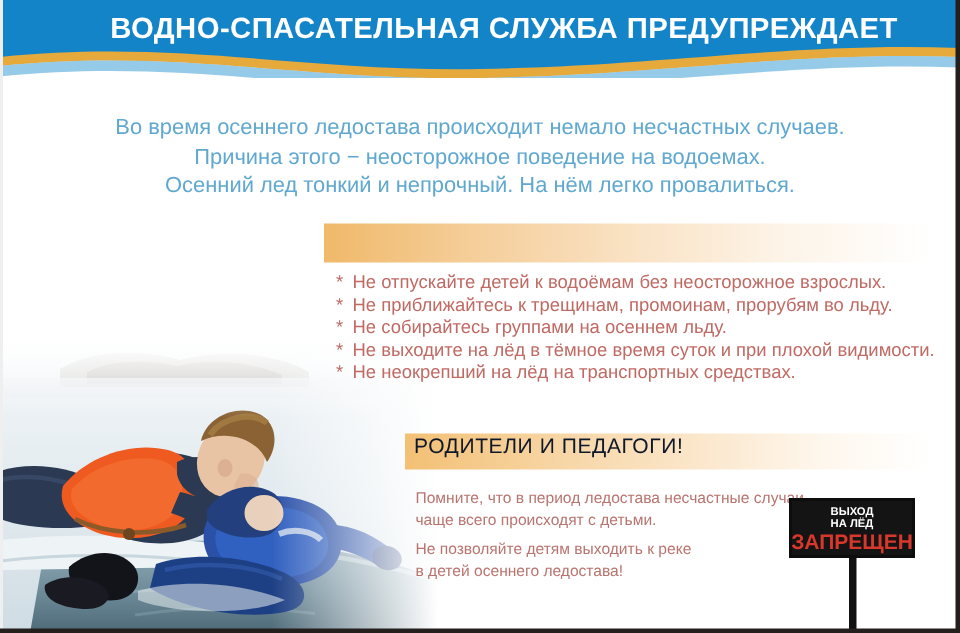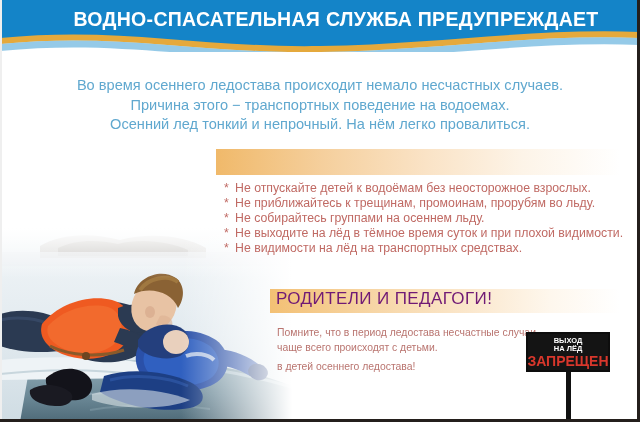--- a/index.html
+++ b/index.html
@@ -131,22 +131,22 @@
     position: absolute;
     left: 270px; top: 289px;
     width: 350px;
     height: 24px;
     background: linear-gradient(to right, #f3c074 0%, #f7d6a6 30%, #fbe8ce 58%, #fef7ed 80%, #ffffff 100%);
     z-index: 6;
   }
   .parents-title {
     position: absolute;
     left: 276px; top: 289px;
-    color: #701a75;
-    font-size: 17px;
+    color: #0f172a;
+    font-size: 14px;
     font-weight: normal;
     letter-spacing: 0.4px;
     font-family: "Liberation Sans", sans-serif;
     white-space: nowrap;
     z-index: 7;
   }
 
   
   .parents-text {
     position: absolute;
@@ -181,21 +181,21 @@
       <rect x="0" y="0" width="640" height="40" fill="#1484c8"></rect>
       <path d="M0,40 C120,28 200,50 320,48 C440,46 530,30 640,34 L640,56 L0,56 Z" fill="#ffffff"></path>
       <path d="M0,38 C120,26 200,48 320,46 C440,44 530,28 640,32 L640,38 C530,34 440,50 320,52 C200,54 120,32 0,44 Z" fill="#e5a93c"></path>
       <path d="M0,44 C120,32 200,54 320,52 C440,50 530,34 640,38 L640,45 C530,41 440,57 320,59 C200,61 120,39 0,51 Z" fill="#3e9fd6" opacity="0.55"></path>
     </svg>
     <div class="header-title">ВОДНО-СПАСАТЕЛЬНАЯ СЛУЖБА ПРЕДУПРЕЖДАЕТ</div>
   </div>
 
   <div class="intro">
     <div>Во время осеннего ледостава происходит немало несчастных случаев.</div>
-    <div>Причина этого −  транспортных поведение на водоемах.</div>
+    <div>Причина этого −  неосторожное поведение на водоемах.</div>
     <div>Осенний лед тонкий и непрочный. На нём легко провалиться.</div>
   </div>
 
   <div class="photo">
     <svg viewBox="0 0 292 194" preserveAspectRatio="none">
       <defs>
         <linearGradient id="fadeTop" x1="0" y1="0" x2="0" y2="1">
           <stop offset="0%" stop-color="#ffffff" stop-opacity="1"></stop>
           <stop offset="26%" stop-color="#ffffff" stop-opacity="0"></stop>
         </linearGradient>
@@ -298,31 +298,32 @@
     <div class="bullet-row">
       <span class="bullet-star">*</span><span>Не приближайтесь к трещинам, промоинам, прорубям во льду.</span>
     </div>
     <div class="bullet-row">
       <span class="bullet-star">*</span><span>Не собирайтесь группами на осеннем льду.</span>
     </div>
     <div class="bullet-row">
       <span class="bullet-star">*</span><span>Не выходите на лёд в тёмное время суток и при плохой видимости.</span>
     </div>
     <div class="bullet-row">
-      <span class="bullet-star">*</span><span>Не видимости на лёд на транспортных средствах.</span>
+      <span class="bullet-star">*</span><span>Не неокрепший на лёд на транспортных средствах.</span>
     </div>
   </div>
 
   <div class="parents-band"></div>
   <div class="parents-title">РОДИТЕЛИ И ПЕДАГОГИ!</div>
 
   <div class="parents-text">
     <div>Помните, что в период ледостава несчастные случаи</div>
     <div>чаще всего происходят с детьми.</div>
     <div class="gap-line"></div>
+    <div>Не позволяйте детям выходить к реке</div>
     <div>в детей осеннего ледостава!</div>
   </div>
 
   <div class="warning-sign">
     <svg viewBox="0 0 92 90">
 
       <rect x="42" y="38" width="5" height="52" fill="#111111"></rect>
 
       <rect x="2" y="2" width="84" height="40" fill="#0d0d0d"></rect>
       <rect x="4" y="4" width="80" height="36" fill="#141414"></rect>

